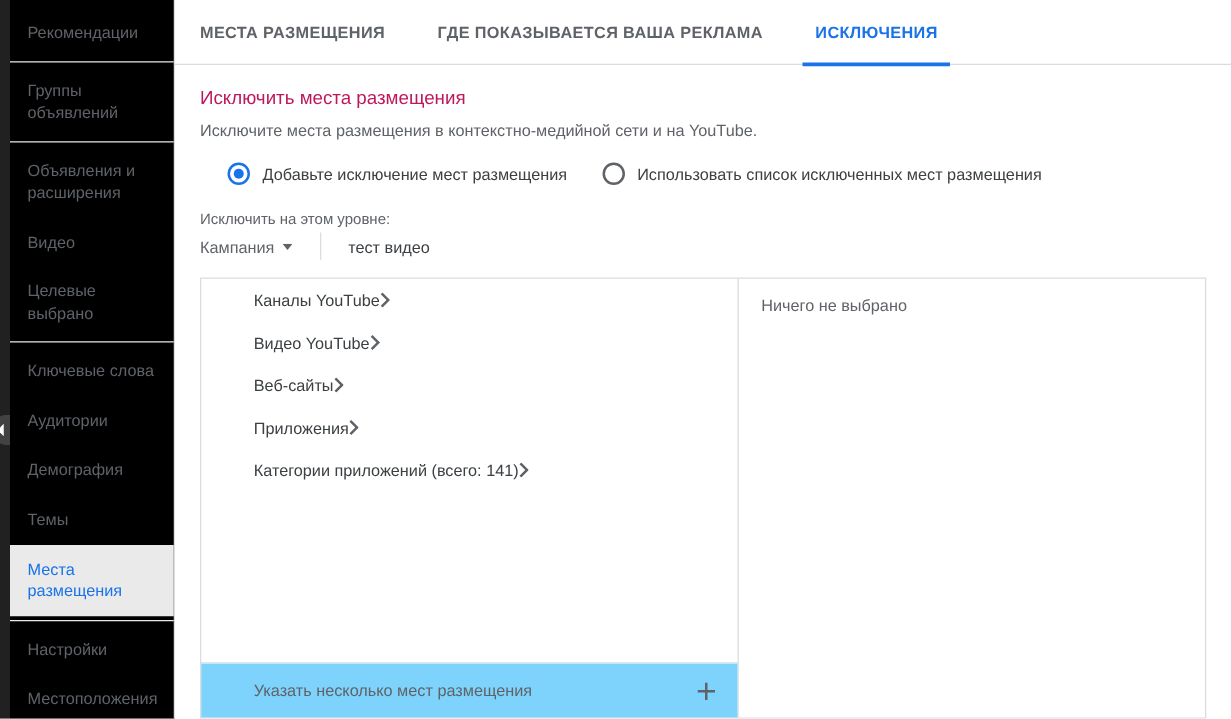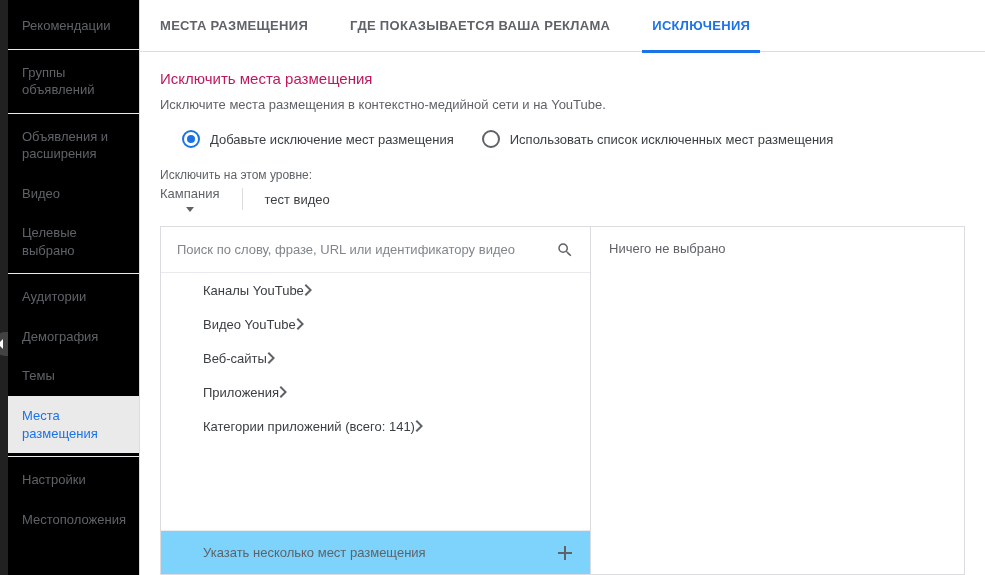--- a/index.html
+++ b/index.html
@@ -168,21 +168,20 @@
     gap: 22px;
     margin-bottom: 14px;
   }
   .level-drop {
     display: flex;
     align-items: center;
     gap: 6px;
     color: #5f6368;
     font-size: 13px;
     cursor: pointer;
-    flex-direction: column;
   }
   .level-drop svg { fill: #5f6368; }
   .level-divider {
     width: 1px;
     height: 22px;
     background: #dadce0;
   }
   .level-value {
     font-size: 13px;
     color: #3c4043;
@@ -269,20 +268,21 @@
 
   <div class="sidebar">
     <div class="sidebar-item">Рекомендации</div>
     <div class="sidebar-sep"></div>
     <div class="sidebar-item">Группы объявлений</div>
     <div class="sidebar-sep"></div>
     <div class="sidebar-item">Объявления и расширения</div>
     <div class="sidebar-item">Видео</div>
     <div class="sidebar-item">Целевые выбрано</div>
     <div class="sidebar-sep"></div>
+    <div class="sidebar-item">Ключевые слова</div>
     <div class="sidebar-item">Аудитории</div>
     <div class="sidebar-item">Демография</div>
     <div class="sidebar-item">Темы</div>
     <div class="sidebar-item active">Места размещения</div>
     <div class="sidebar-sep"></div>
     <div class="sidebar-item">Настройки</div>
     <div class="sidebar-item">Местоположения</div>
   </div>
 
   <div class="main">
@@ -316,26 +316,20 @@
           <svg width="8" height="5" viewBox="0 0 8 5">
               <path d="M0 0 L8 0 L4 5 Z"></path>
             </svg>
         </div>
         <div class="level-divider"></div>
         <div class="level-value">тест видео</div>
       </div>
 
       <div class="picker">
         <div class="picker-left">
-          <div class="search-row">
-            <input class="search-input" type="text" placeholder="Поиск по слову, фразе, URL или идентификатору видео" style="">
-            <svg width="18" height="18" viewBox="0 0 24 24">
-                <path d="M15.5 14h-.79l-.28-.27A6.471 6.471 0 0016 9.5 6.5 6.5 0 109.5 16c1.61 0 3.09-.59 4.23-1.57l.27.28v.79l5 4.99L20.49 19l-4.99-5zm-6 0C7.01 14 5 11.99 5 9.5S7.01 5 9.5 5 14 7.01 14 9.5 11.99 14 9.5 14z"></path>
-              </svg>
-          </div>
           <div class="cat-list">
             <div class="cat-row">
               <span>Каналы YouTube</span>
               <svg width="8" height="12" viewBox="0 0 8 12">
                   <path d="M2 0l6 6-6 6-1.4-1.4L5.2 6 .6 1.4z"></path>
                 </svg>
             </div>
             <div class="cat-row">
               <span>Видео YouTube</span>
               <svg width="8" height="12" viewBox="0 0 8 12">

